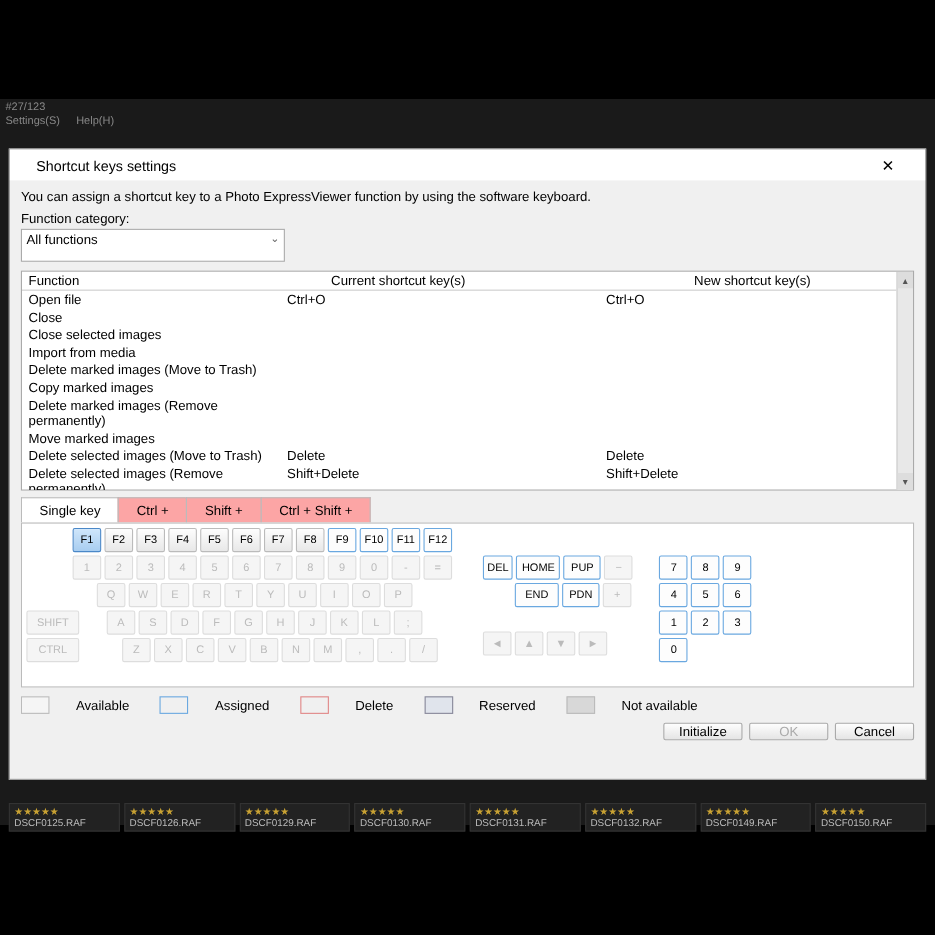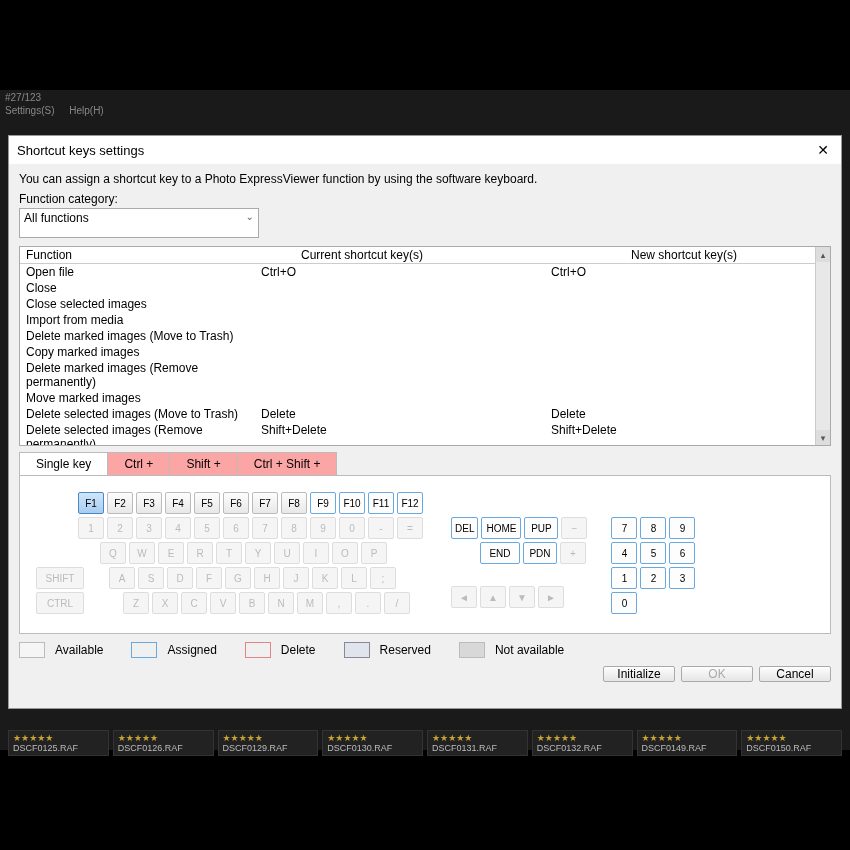--- a/index.html
+++ b/index.html
@@ -2,49 +2,49 @@
 <html><head>
 <meta charset="utf-8">
 <style>
 * { box-sizing: border-box; margin: 0; padding: 0; }
 body { font-family: "Segoe UI", Tahoma, sans-serif; font-size: 12px; background: #000; width: 850px; height: 850px; overflow: hidden; position: relative; }
 .bg-dark { position: absolute; top: 90px; left: 0; right: 0; height: 660px; background: #1a1a1a; }
 .titlebar { position:absolute; top:92px; left:5px; color:#888; font-size:10px;}
 .menubar { position:absolute; top:105px; left:5px; color:#888; font-size:10px; }
 .menubar span { margin-right: 12px; }
 .dialog { position: absolute; top: 135px; left: 8px; width: 834px; height: 574px; background: #f0f0f0; border: 1px solid #999; display: flex; flex-direction: column; }
-.dlg-title { display: flex; justify-content: space-between; align-items: center; padding: 6px 8px; font-size: 13px; background: #fff; }
+.dlg-title { display: flex; justify-content: space-between; align-items: center; padding: 6px 24px; font-size: 13px; background: #fff; }
 .close-x { font-size: 14px; cursor: pointer; padding: 0 4px; }
 .dlg-body { padding: 8px 10px; flex: 1; display: flex; flex-direction: column; }
 .instr { margin-bottom: 6px; }
 .cat-label { margin-bottom: 2px; }
 .combo { width: 240px; height: 30px; border: 1px solid #aaa; background: #fff; padding: 2px 4px; margin-bottom: 8px; display:flex; justify-content:space-between; }
 .combo::after { content:"⌄"; font-size:10px; color:#666;}
 .func-table-wrap { border: 1px solid #aaa; background: #fff; height: 200px; display:flex;}
 .func-table { flex:1; overflow-y:auto;}
 .ft-head, .ft-row { display: grid; grid-template-columns: 235px 290px 1fr; padding: 1px 6px; }
 .ft-head { font-weight: normal; border-bottom: 1px solid #ccc; gap: 40px; }
 .ft-row { }
 .scrollbar { width:15px; background:#e8e8e8; border-left:1px solid #ccc; display:flex; flex-direction:column; justify-content:space-between; align-items:center; font-size:9px; color:#555;}
 .sb-btn { width:100%; height:15px; background:#ddd; display:flex; align-items:center; justify-content:center; cursor:pointer;}
 .tabs { display: flex; margin-top: 6px; }
 .tab { padding: 4px 16px; border: 1px solid #bbb; background: #fca5a5; font-size: 12px; cursor: pointer; border-bottom: none; margin-right: -1px;}
 .tab.active { background: #fff; }
-.kb-panel { border: 1px solid #bbb; background: #fff; padding: 16px; min-height: 150px; display:flex; gap:20px;}
+.kb-panel { border: 1px solid #bbb; background: #fff; padding: 4px; min-height: 150px; display:flex; gap:20px;}
 .kb-main { }
 .kb-row { display: flex; gap: 3px; margin-bottom: 3px; }
 .key { min-width: 26px; height: 22px; border: 1px solid #bbb; background: linear-gradient(#fdfdfd,#e8e8e8); display: flex; align-items: center; justify-content: center; font-size: 10px; border-radius: 2px; cursor: pointer; padding: 0 3px;}
 .key.wide { min-width: 48px; }
 .key.dim { color: #bbb; border-color:#ddd; background:#f5f5f5;}
 .key.assigned { border: 1px solid #6aa8e0; background:#fdfdfd;}
 .key.selected { background: linear-gradient(#cfe6fb,#a8cdf0); border-color:#4a88c8;}
 .kb-nav { margin-left: 8px;}
 .kb-numpad { margin-left: 4px;}
 .legend { display: flex; gap: 28px; margin-top: 8px; align-items: center; flex-wrap: wrap; }
-.lg { display: flex; align-items: center; gap: 10px; }
+.lg { display: flex; align-items: center; gap: 24px; }
 .swatch { width: 26px; height: 16px; border: 1px solid #bbb; }
 .swatch.avail { background:#f5f5f5;}
 .swatch.assigned { border-color:#6aa8e0;}
 .swatch.update { border-color:#e08686;}
 .swatch.reserved { border-color:#889; background:#e0e4ec;}
 .swatch.na { background:#d8d8d8;}
 .btn-row { display: flex; justify-content: flex-end; gap: 6px; margin-top: 8px; }
 .btn { min-width: 72px; height: 16px; border: 1px solid #aaa; background: linear-gradient(#fdfdfd,#e5e5e5); display:flex; align-items:center; justify-content:center; cursor:pointer; font-size:12px; border-radius:2px;}
 .btn.disabled { color: #aaa; }
 .thumbs { position:absolute; top:730px; left:8px; right:8px; display:flex; gap:4px; color:#bbb; font-size:9px;}

